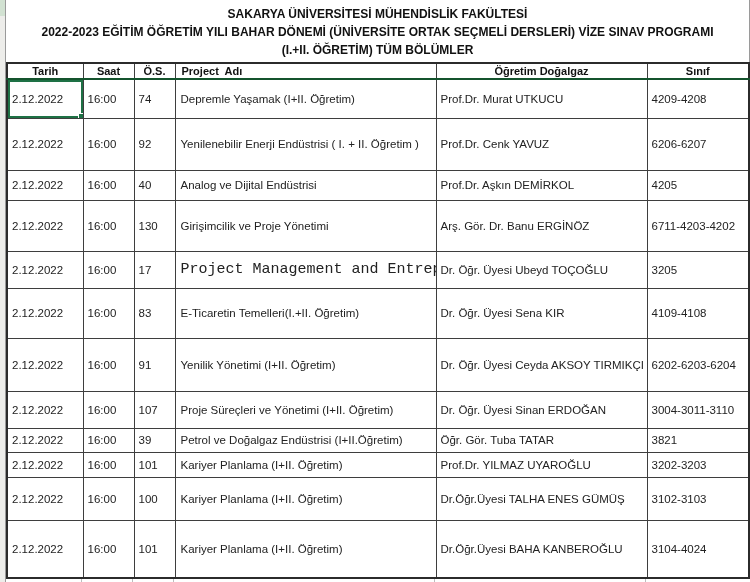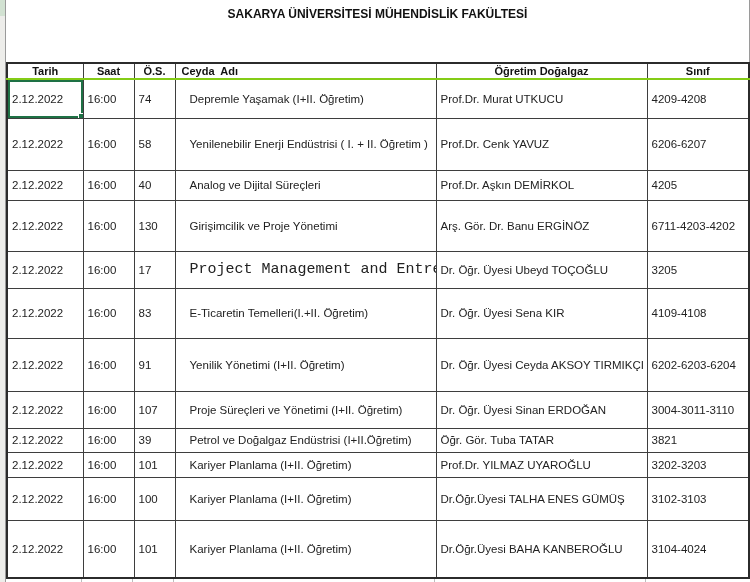--- a/index.html
+++ b/index.html
@@ -24,88 +24,90 @@
   table.exam{
     border-collapse:collapse;table-layout:fixed;width:742px;
     border:2px solid #2b2b2b;
   }
   th,td{
     border:1px solid #3e3e3e;
     overflow:hidden;white-space:nowrap;vertical-align:middle;box-sizing:border-box;
   }
   th{
     height:16px;font-size:11px;font-weight:bold;text-align:center;
-    border-bottom:2px solid #84cc16;padding:0;white-space:pre;color:#111;
+    border-bottom:2px solid #14532d;padding:0;white-space:pre;color:#111;
   }
   th.h-ders{text-align:left;padding-left:6px;}
   td{font-size:11.5px;padding:0 2px 0 4px;background:#fff;color:#222;}
-  td.c-ders{padding-left:14px;}
+  td.c-ders{padding-left:5px;}
   td.serif{font-family:Liberation Mono, monospace;font-size:15px;}
   td.selected{box-shadow:inset 0 0 0 2px #1e7145;position:relative;}
   .fill-handle{
     position:absolute;right:-2px;bottom:-2px;width:5px;height:5px;
     background:#1e7145;border:1px solid #fff;z-index:3;
   }
   .partial-row{display:flex;width:742px;height:5px;box-sizing:border-box;border-bottom:1px solid #c9c9c9;}
   .partial-row .pcell{box-sizing:border-box;border-right:1px solid #bdbdbd;height:100%;}
 </style>
 </head>
 <body>
 
 <div class="sheet">
   <div class="left-strip">
     <div class="corner-mark"></div>
   </div>
   <div class="content">
 
     <div class="title-block">
       <div>SAKARYA ÜNİVERSİTESİ MÜHENDİSLİK FAKÜLTESİ</div>
+      <div>2022-2023 EĞİTİM ÖĞRETİM YILI BAHAR DÖNEMİ (ÜNİVERSİTE ORTAK SEÇMELİ DERSLERİ) VİZE SINAV PROGRAMI</div>
+      <div>(I.+II. ÖĞRETİM) TÜM BÖLÜMLER</div>
     </div>
 
     <table class="exam">
       <colgroup>
         <col style="width:76px">
           <col style="width:51px">
           <col style="width:41px">
         <col style="width:261px">
           <col style="width:211px">
           <col style="width:102px">
       </colgroup>
       <thead>
         <tr>
           <th>Tarih</th>
           <th>Saat</th>
           <th>Ö.S.</th>
-          <th class="h-ders">Ceyda  Adı</th>
+          <th class="h-ders">Project  Adı</th>
           <th>Öğretim Doğalgaz</th>
           <th>Sınıf</th>
         </tr>
       </thead>
       <tbody>
           <tr style="height: 39px;">
     <td class="c-tarih selected">2.12.2022<span class="fill-handle"></span></td>
     <td class="c-saat">16:00</td>
     <td class="c-os">74</td>
     <td class="c-ders">Depremle Yaşamak (I+II. Öğretim)</td>
     <td class="c-hoca">Prof.Dr. Murat UTKUCU</td>
     <td class="c-sinif">4209-4208</td>
   </tr>
           <tr style="height: 52px;">
     <td class="c-tarih">2.12.2022</td>
     <td class="c-saat">16:00</td>
-    <td class="c-os">58</td>
+    <td class="c-os">92</td>
     <td class="c-ders">Yenilenebilir Enerji Endüstrisi ( I. + II. Öğretim )</td>
     <td class="c-hoca">Prof.Dr. Cenk YAVUZ</td>
     <td class="c-sinif">6206-6207</td>
   </tr>
           <tr style="height: 30px;">
     <td class="c-tarih">2.12.2022</td>
     <td class="c-saat">16:00</td>
     <td class="c-os">40</td>
-    <td class="c-ders">Analog ve Dijital Süreçleri</td>
+    <td class="c-ders">Analog ve Dijital Endüstrisi</td>
     <td class="c-hoca">Prof.Dr. Aşkın DEMİRKOL</td>
     <td class="c-sinif">4205</td>
   </tr>
           <tr style="height: 51px;">
     <td class="c-tarih">2.12.2022</td>
     <td class="c-saat">16:00</td>
     <td class="c-os">130</td>
     <td class="c-ders">Girişimcilik ve Proje Yönetimi</td>
     <td class="c-hoca">Arş. Gör. Dr. Banu ERGİNÖZ</td>
     <td class="c-sinif">6711-4203-4202</td>

